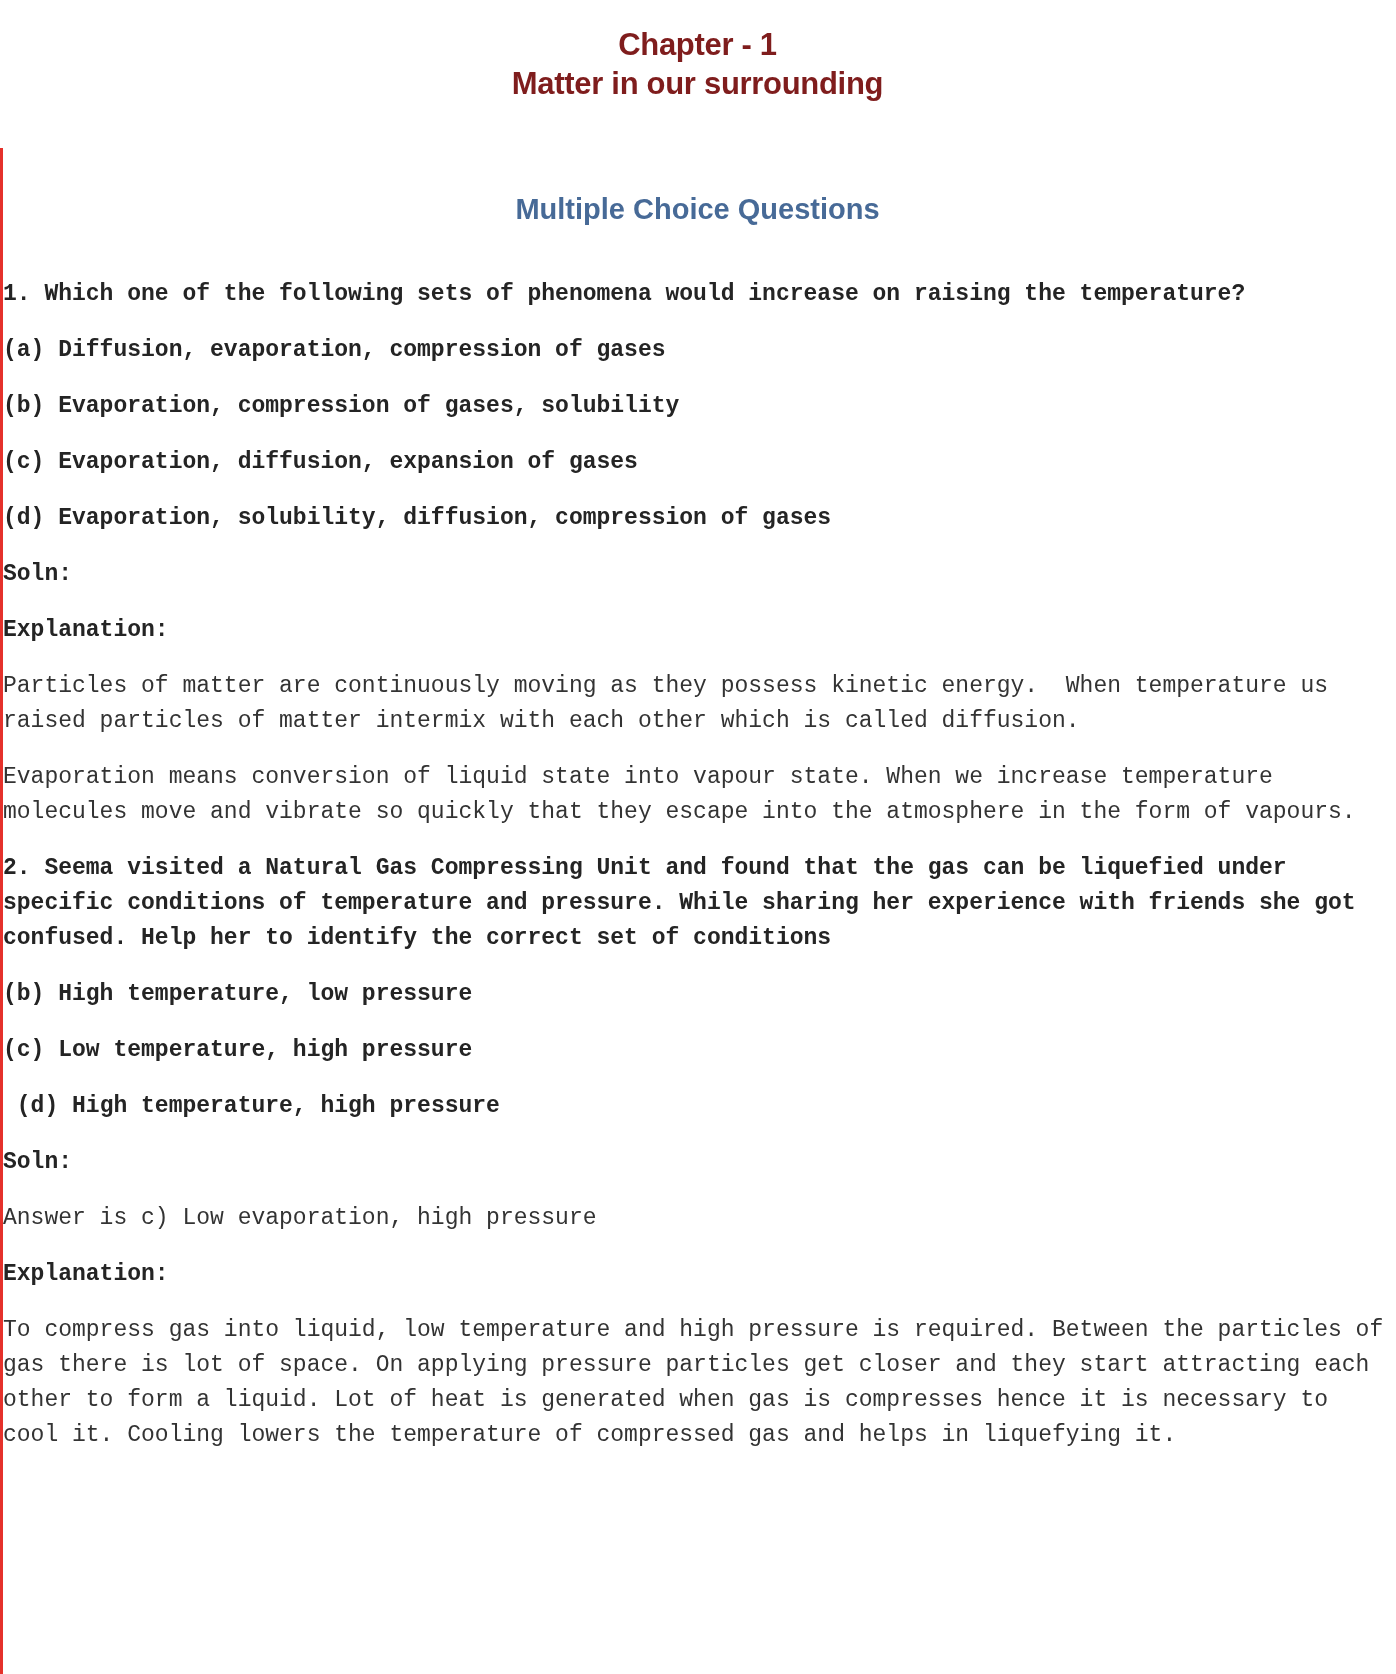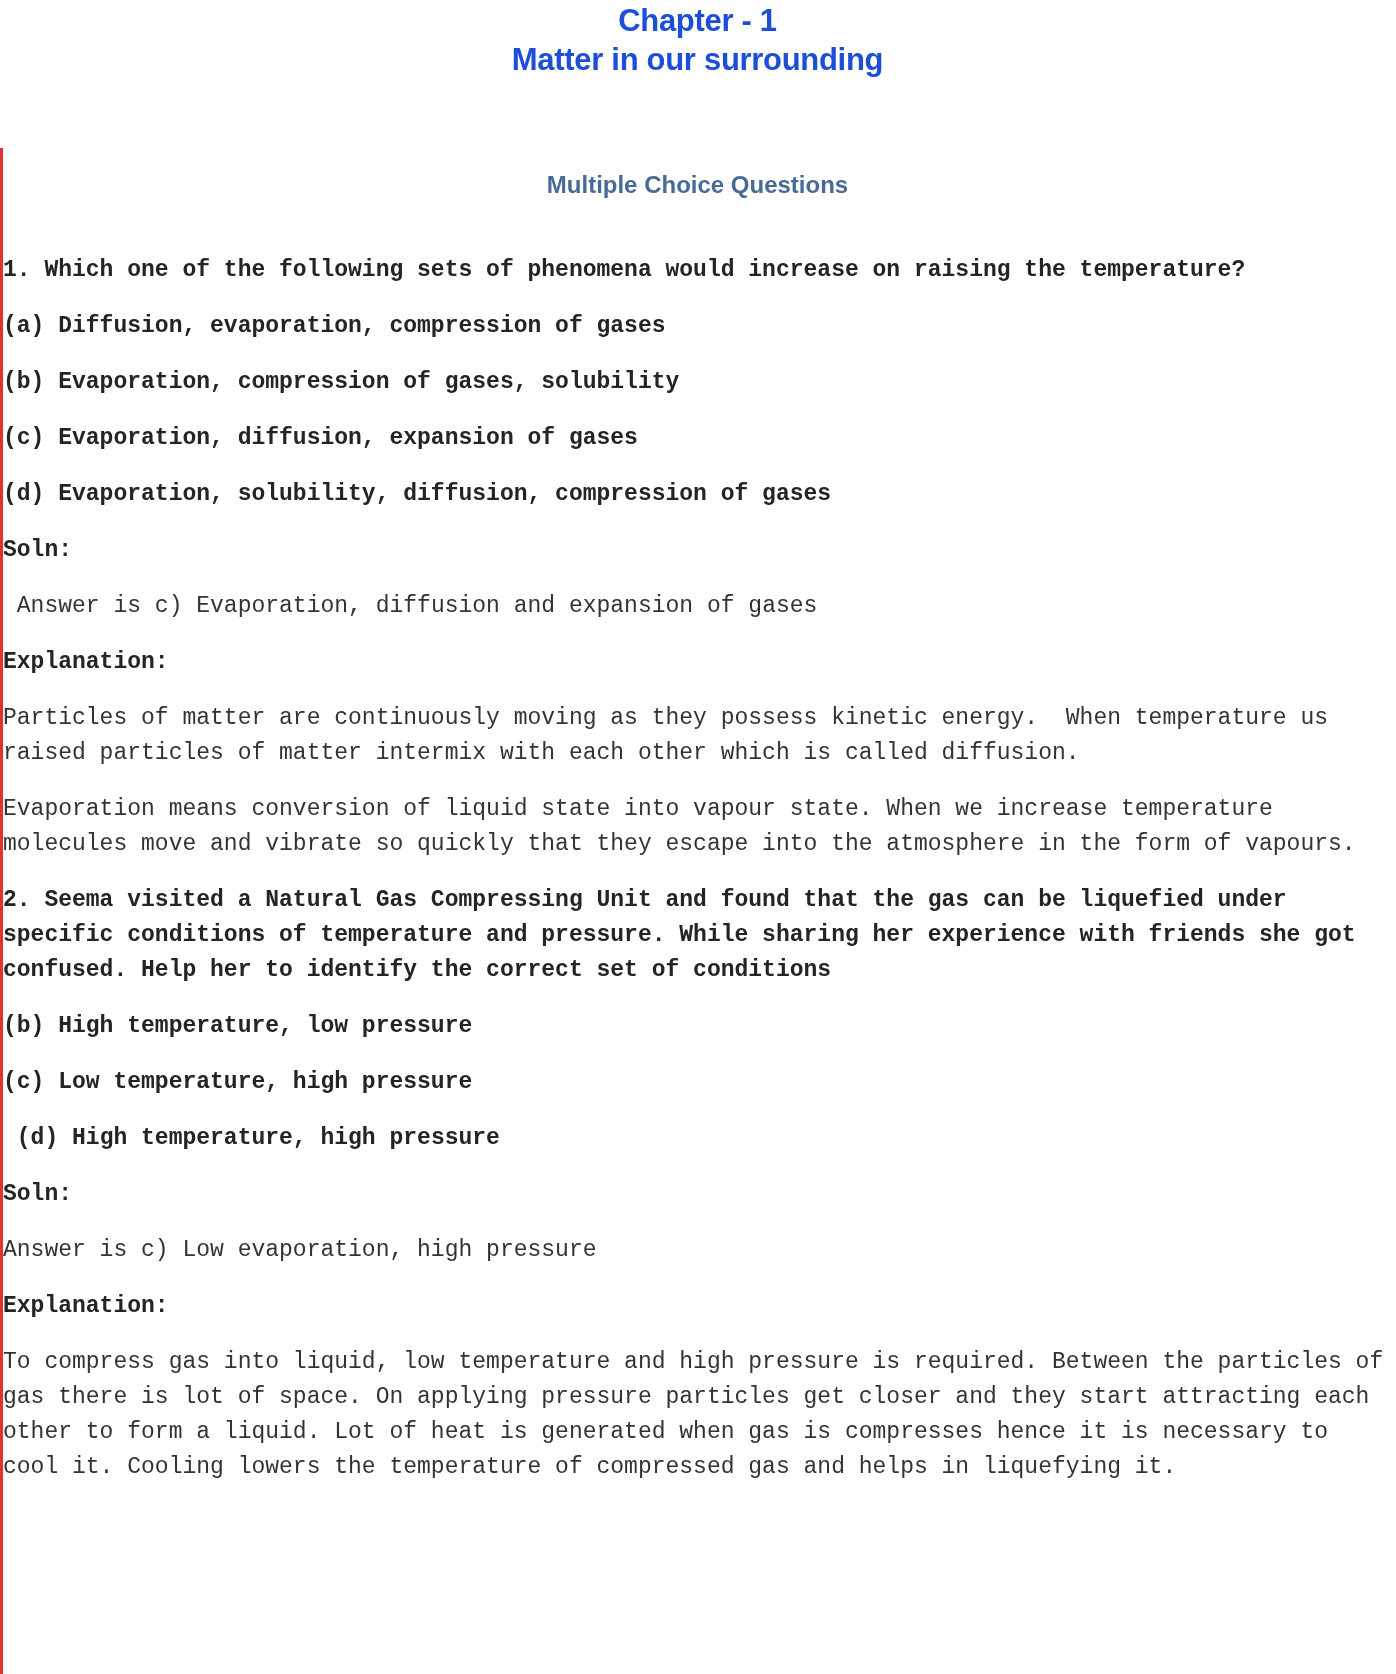--- a/index.html
+++ b/index.html
@@ -24,28 +24,29 @@
     background: #e5312b;
   }
   .doc {
     padding: 0 4px 0 3px;
   }
   .doc-title {
     text-align: center;
     font-weight: bold;
     font-size: 31px;
     line-height: 39px;
-    color: #1d4ed8;
+    color: #7f1d1d;
     letter-spacing: -0.3px;
     padding-top: 1px;
+    margin-top: 24px;
   }
   .section-heading {
     text-align: center;
     font-weight: bold;
-    font-size: 24px;
+    font-size: 29px;
     line-height: 32px;
     color: #476a97;
     margin-top: 90px;
   }
   .content {
     margin-top: 52px;
     font-size: 23px;
     line-height: 35px;
   }
   .content p {
@@ -78,21 +79,20 @@
 
   <div class="content">
 
     <div>
       <p class="q-text">1. Which one of the following sets of phenomena would increase on raising the temperature?</p>
       <p class="opt">(a) Diffusion, evaporation, compression of gases</p>
       <p class="opt">(b) Evaporation, compression of gases, solubility</p>
       <p class="opt">(c) Evaporation, diffusion, expansion of gases</p>
       <p class="opt">(d) Evaporation, solubility, diffusion, compression of gases</p>
       <p class="soln-label">Soln:</p>
-      <p class="ans"> Answer is c) Evaporation, diffusion and expansion of gases</p>
       <p class="expl-label">Explanation:</p>
       <p class="para">Particles of matter are continuously moving as they possess kinetic energy.  When temperature us raised particles of matter intermix with each other which is called diffusion.</p>
       <p class="para">Evaporation means conversion of liquid state into vapour state. When we increase temperature molecules move and vibrate so quickly that they escape into the atmosphere in the form of vapours.</p>
     </div>
 
     <div>
       <p class="q-text">2. Seema visited a Natural Gas Compressing Unit and found that the gas can be liquefied under specific conditions of temperature and pressure. While sharing her experience with friends she got confused. Help her to identify the correct set of conditions</p>
       <p class="opt">(b) High temperature, low pressure</p>
       <p class="opt">(c) Low temperature, high pressure</p>
       <p class="opt"> (d) High temperature, high pressure</p>

